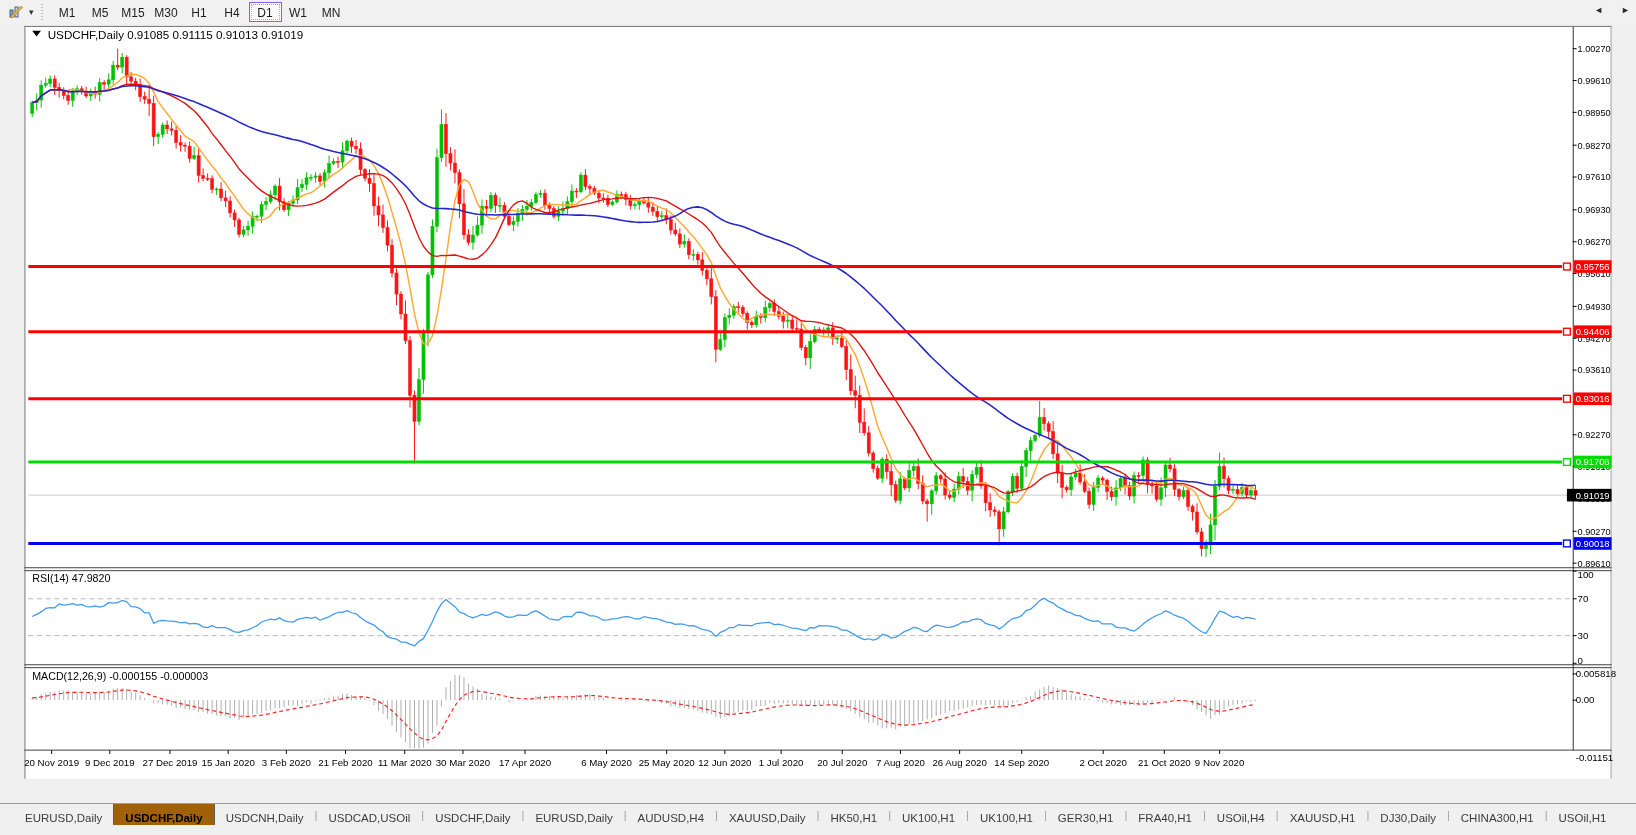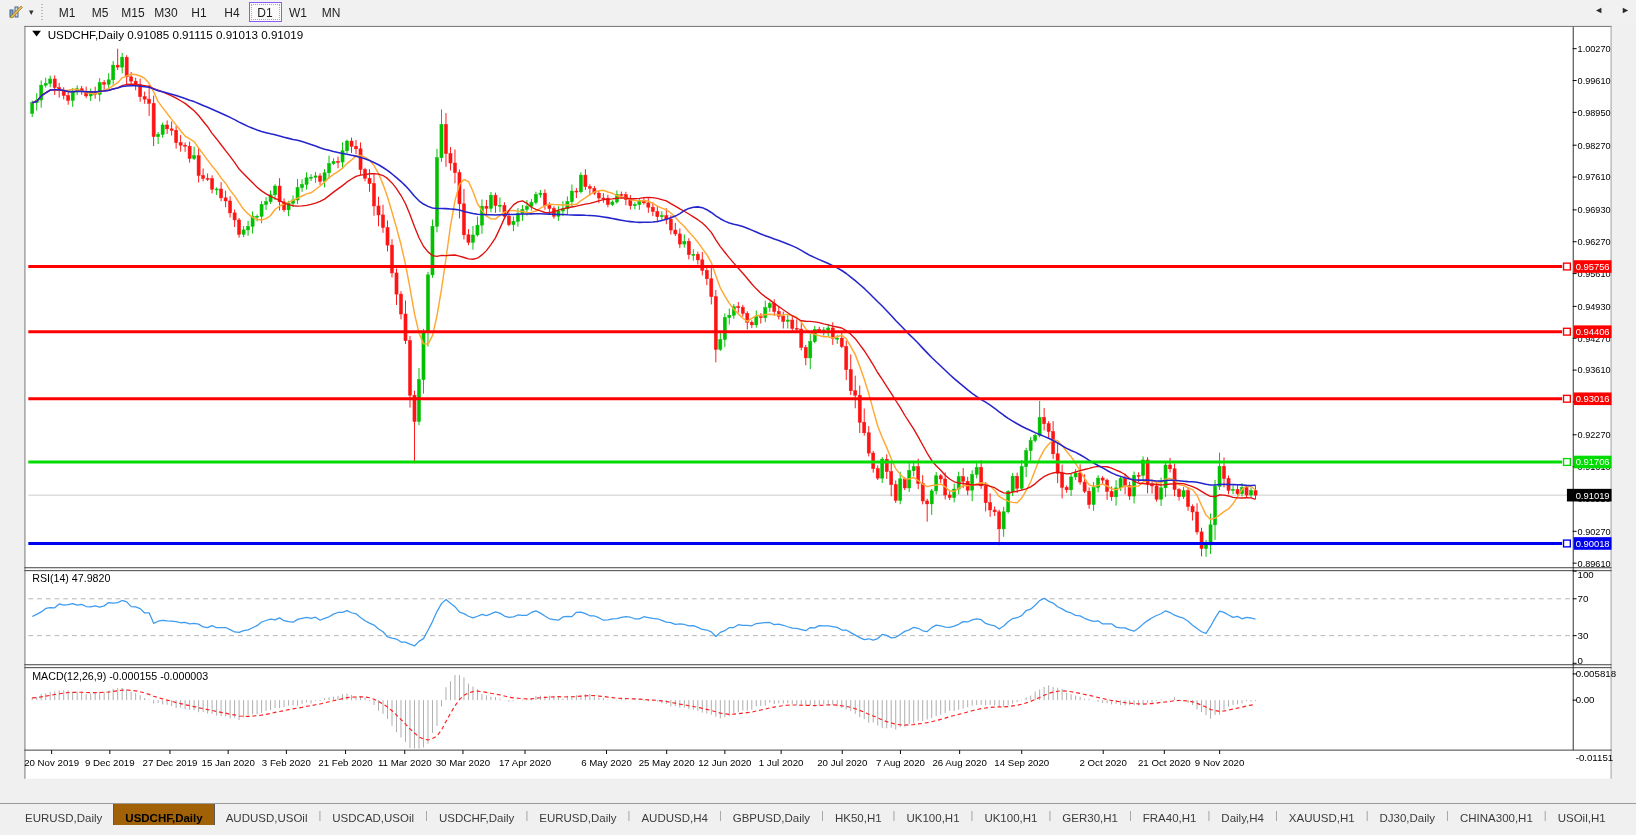--- a/index.html
+++ b/index.html
@@ -1053,43 +1053,43 @@
       </g>
       <g>
         <path d="M8 31 L17 31 L12.5 37 Z" fill="#000"></path>
         <text x="24" y="39" font-size="12" fill="#000">USDCHF,Daily  0.91085 0.91115 0.91013 0.91019</text>
       </g>
     </svg>
 
   <div class="tabbar" id="tabbar">
       <span class="tab">EURUSD,Daily</span>
       <span class="tab active">USDCHF,Daily</span>
-      <span class="tab">AUDUSD,USOil</span>
+      <span class="tab">USDCNH,Daily</span>
       <span class="tab-sep">|</span>
       <span class="tab">USDCAD,USOil</span>
       <span class="tab-sep">|</span>
       <span class="tab">USDCHF,Daily</span>
       <span class="tab-sep">|</span>
       <span class="tab">EURUSD,Daily</span>
       <span class="tab-sep">|</span>
       <span class="tab">AUDUSD,H4</span>
       <span class="tab-sep">|</span>
-      <span class="tab">GBPUSD,Daily</span>
+      <span class="tab">XAUUSD,Daily</span>
       <span class="tab-sep">|</span>
       <span class="tab">HK50,H1</span>
       <span class="tab-sep">|</span>
       <span class="tab">UK100,H1</span>
       <span class="tab-sep">|</span>
       <span class="tab">UK100,H1</span>
       <span class="tab-sep">|</span>
       <span class="tab">GER30,H1</span>
       <span class="tab-sep">|</span>
       <span class="tab">FRA40,H1</span>
       <span class="tab-sep">|</span>
-      <span class="tab">Daily,H4</span>
+      <span class="tab">USOil,H4</span>
       <span class="tab-sep">|</span>
       <span class="tab">XAUUSD,H1</span>
       <span class="tab-sep">|</span>
       <span class="tab">DJ30,Daily</span>
       <span class="tab-sep">|</span>
       <span class="tab">CHINA300,H1</span>
       <span class="tab-sep">|</span>
       <span class="tab">USOil,H1</span>
     </div>
   <div class="tab-arrows">

